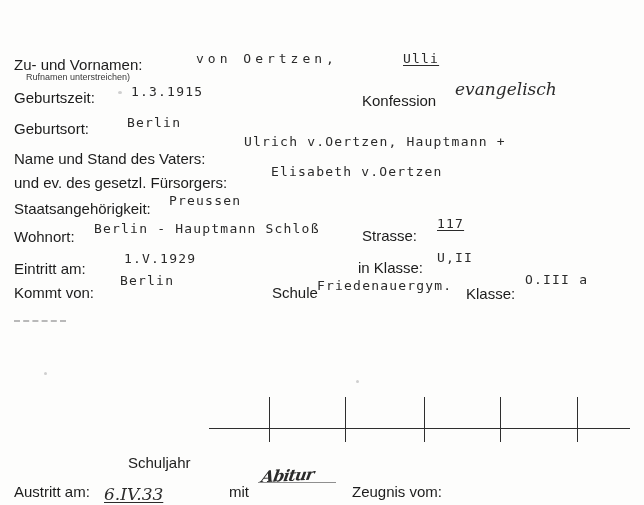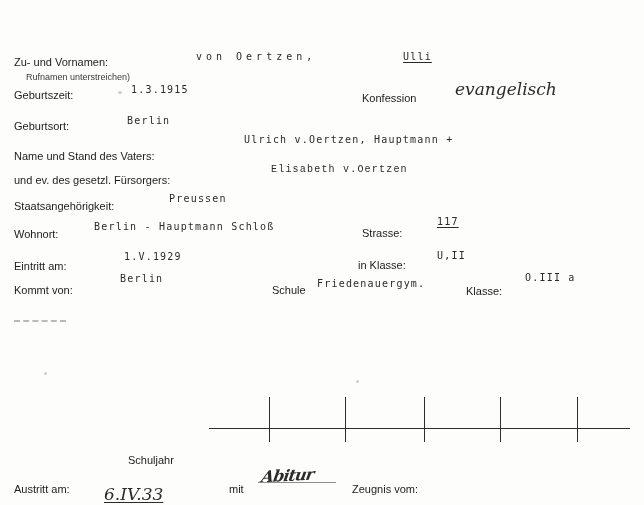--- a/index.html
+++ b/index.html
@@ -37,33 +37,33 @@
     color: #111;
   }
   .title span.u {
     text-decoration: underline;
     text-underline-offset: 3px;
   }
   
   .lbl {
     position: absolute;
     font-family: "Liberation Sans", sans-serif;
-    font-size: 11px;
+    font-size: 15px;
     color: #1c1c1c;
     white-space: nowrap;
   }
   .lbl.small {
     font-size: 9px;
     color: #3a3a3a;
   }
   
   .tw {
     position: absolute;
     font-family: "DejaVu Sans Mono", monospace;
-    font-size: 10px;
+    font-size: 13px;
     letter-spacing: 1.2px;
     color: #2a2a2a;
     white-space: nowrap;
   }
   .tw.spaced {
     letter-spacing: 4px;
   }
   .tw.under {
     text-decoration: underline;
     text-underline-offset: 2px;
@@ -129,21 +129,21 @@
   <div class="lbl" style="left:362px; top:92px;">Konfession</div>
   <div class="hw" style="left:455px; top:79px;">evangelisch</div>
 
   <div class="lbl" style="left:14px; top:120px;">Geburtsort:</div>
   <div class="tw" style="left:127px; top:115px;">Berlin</div>
 
   <div class="lbl" style="left:14px; top:150px;">Name und Stand des Vaters:</div>
   <div class="tw" style="left:244px; top:134px;">Ulrich v.Oertzen, Hauptmann +</div>
 
   <div class="lbl" style="left:14px; top:174px;">und ev. des gesetzl. Fürsorgers:</div>
-  <div class="tw" style="left:271px; top:164px;font-family:Liberation Mono, monospace;">Elisabeth v.Oertzen</div>
+  <div class="tw" style="left:271px; top:164px;">Elisabeth v.Oertzen</div>
 
   <div class="lbl" style="left:14px; top:200px;">Staatsangehörigkeit:</div>
   <div class="tw" style="left:169px; top:193px;">Preussen</div>
 
   <div class="lbl" style="left:14px; top:228px;">Wohnort:</div>
   <div class="tw" style="left:94px; top:221px;">Berlin - Hauptmann  Schloß</div>
   <div class="lbl" style="left:362px; top:227px;">Strasse:</div>
   <div class="tw under" style="left:437px; top:216px;">117</div>
 
   <div class="lbl" style="left:14px; top:260px;">Eintritt am:</div>

